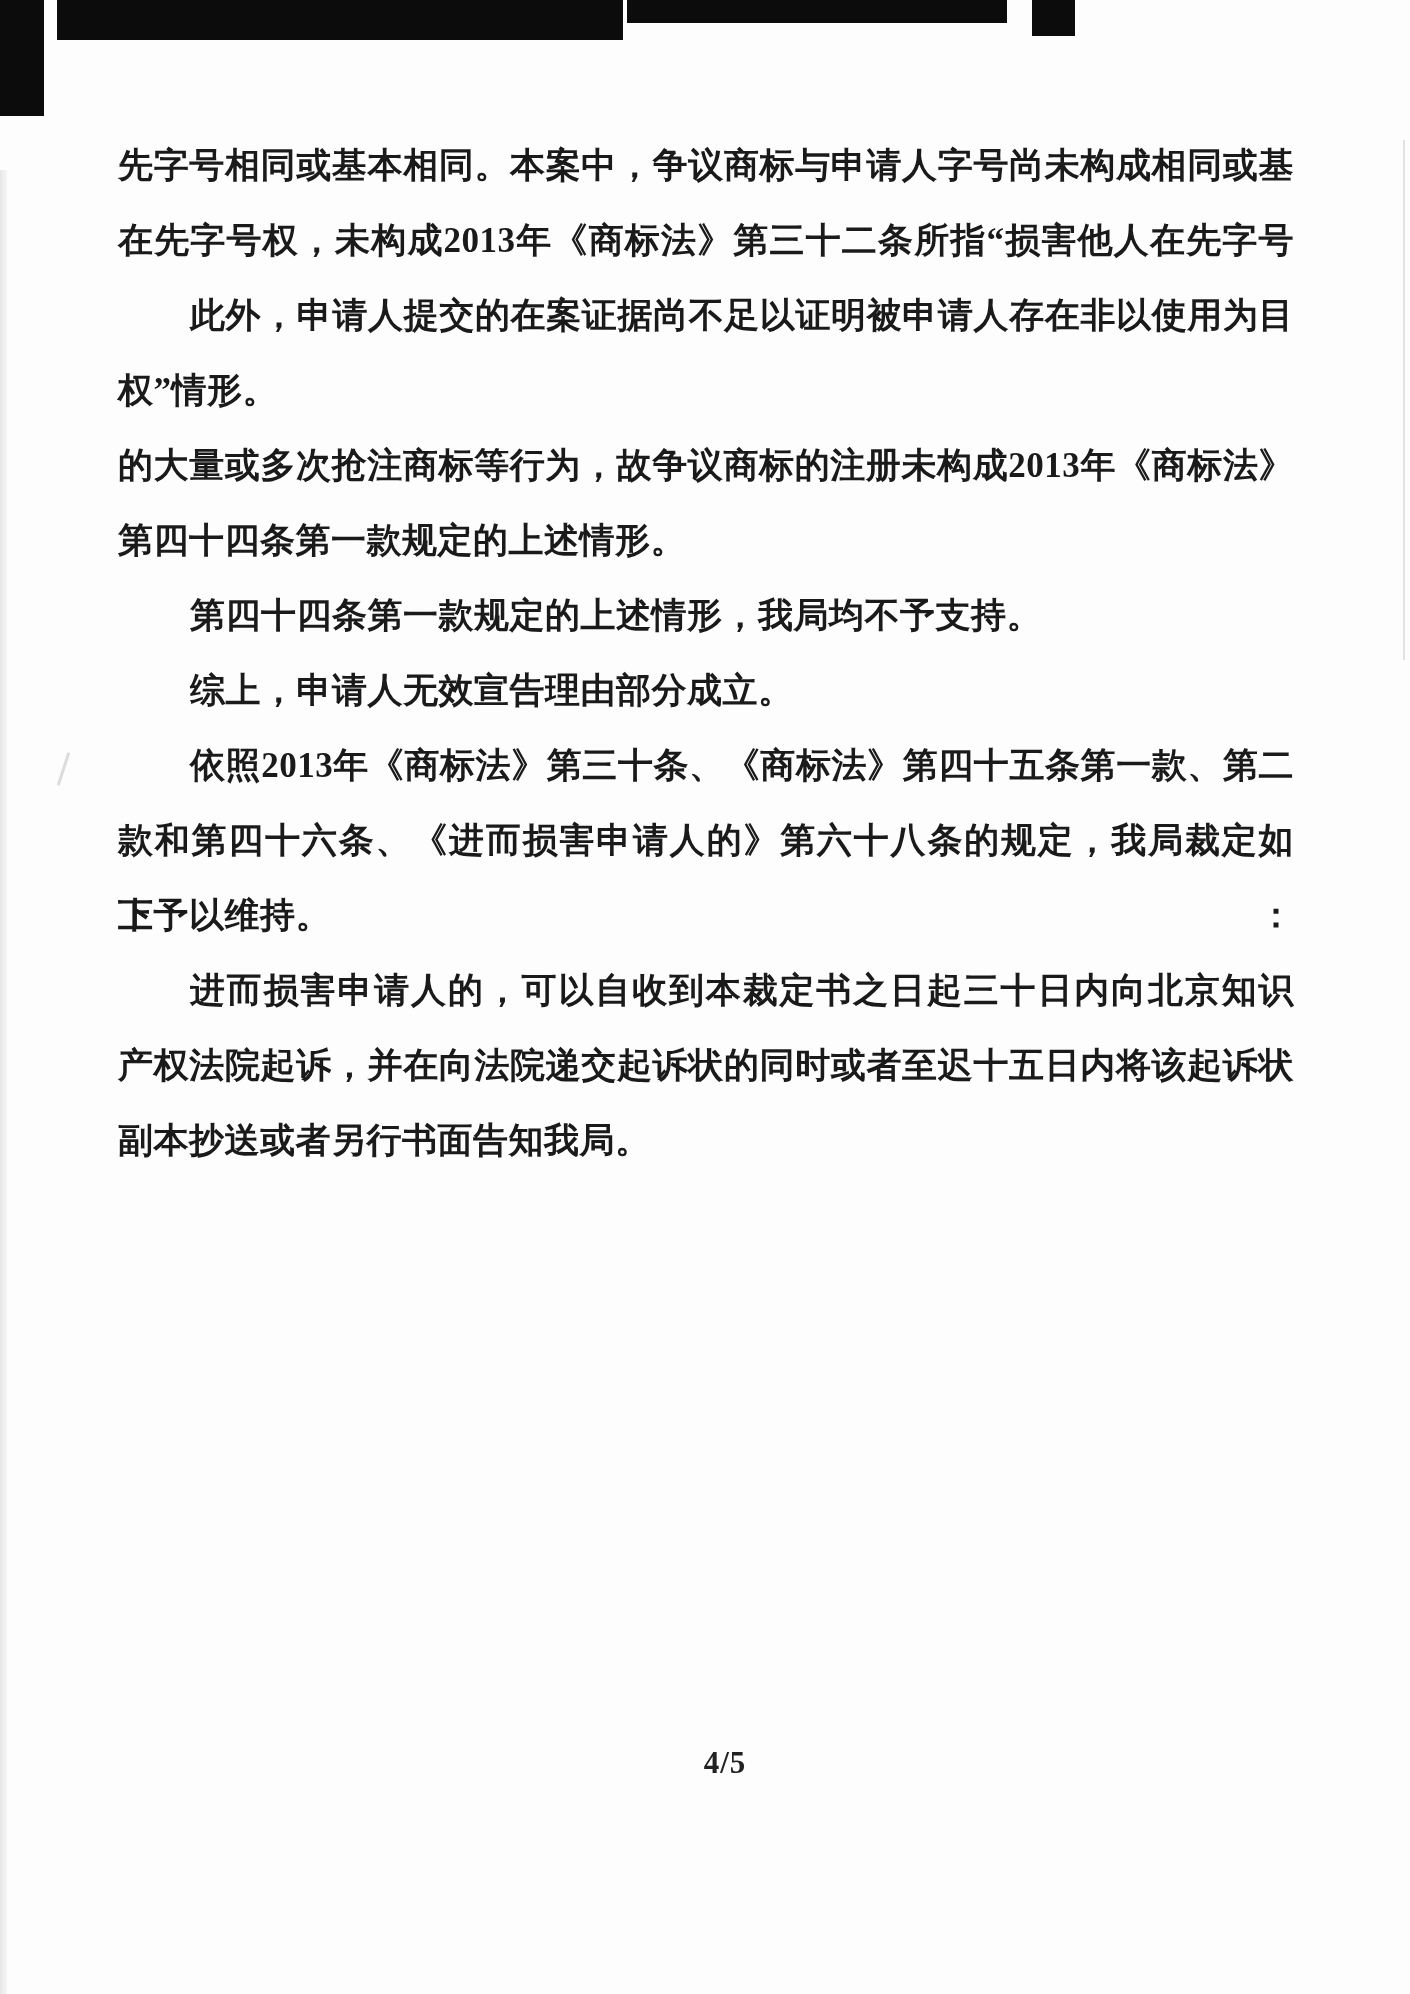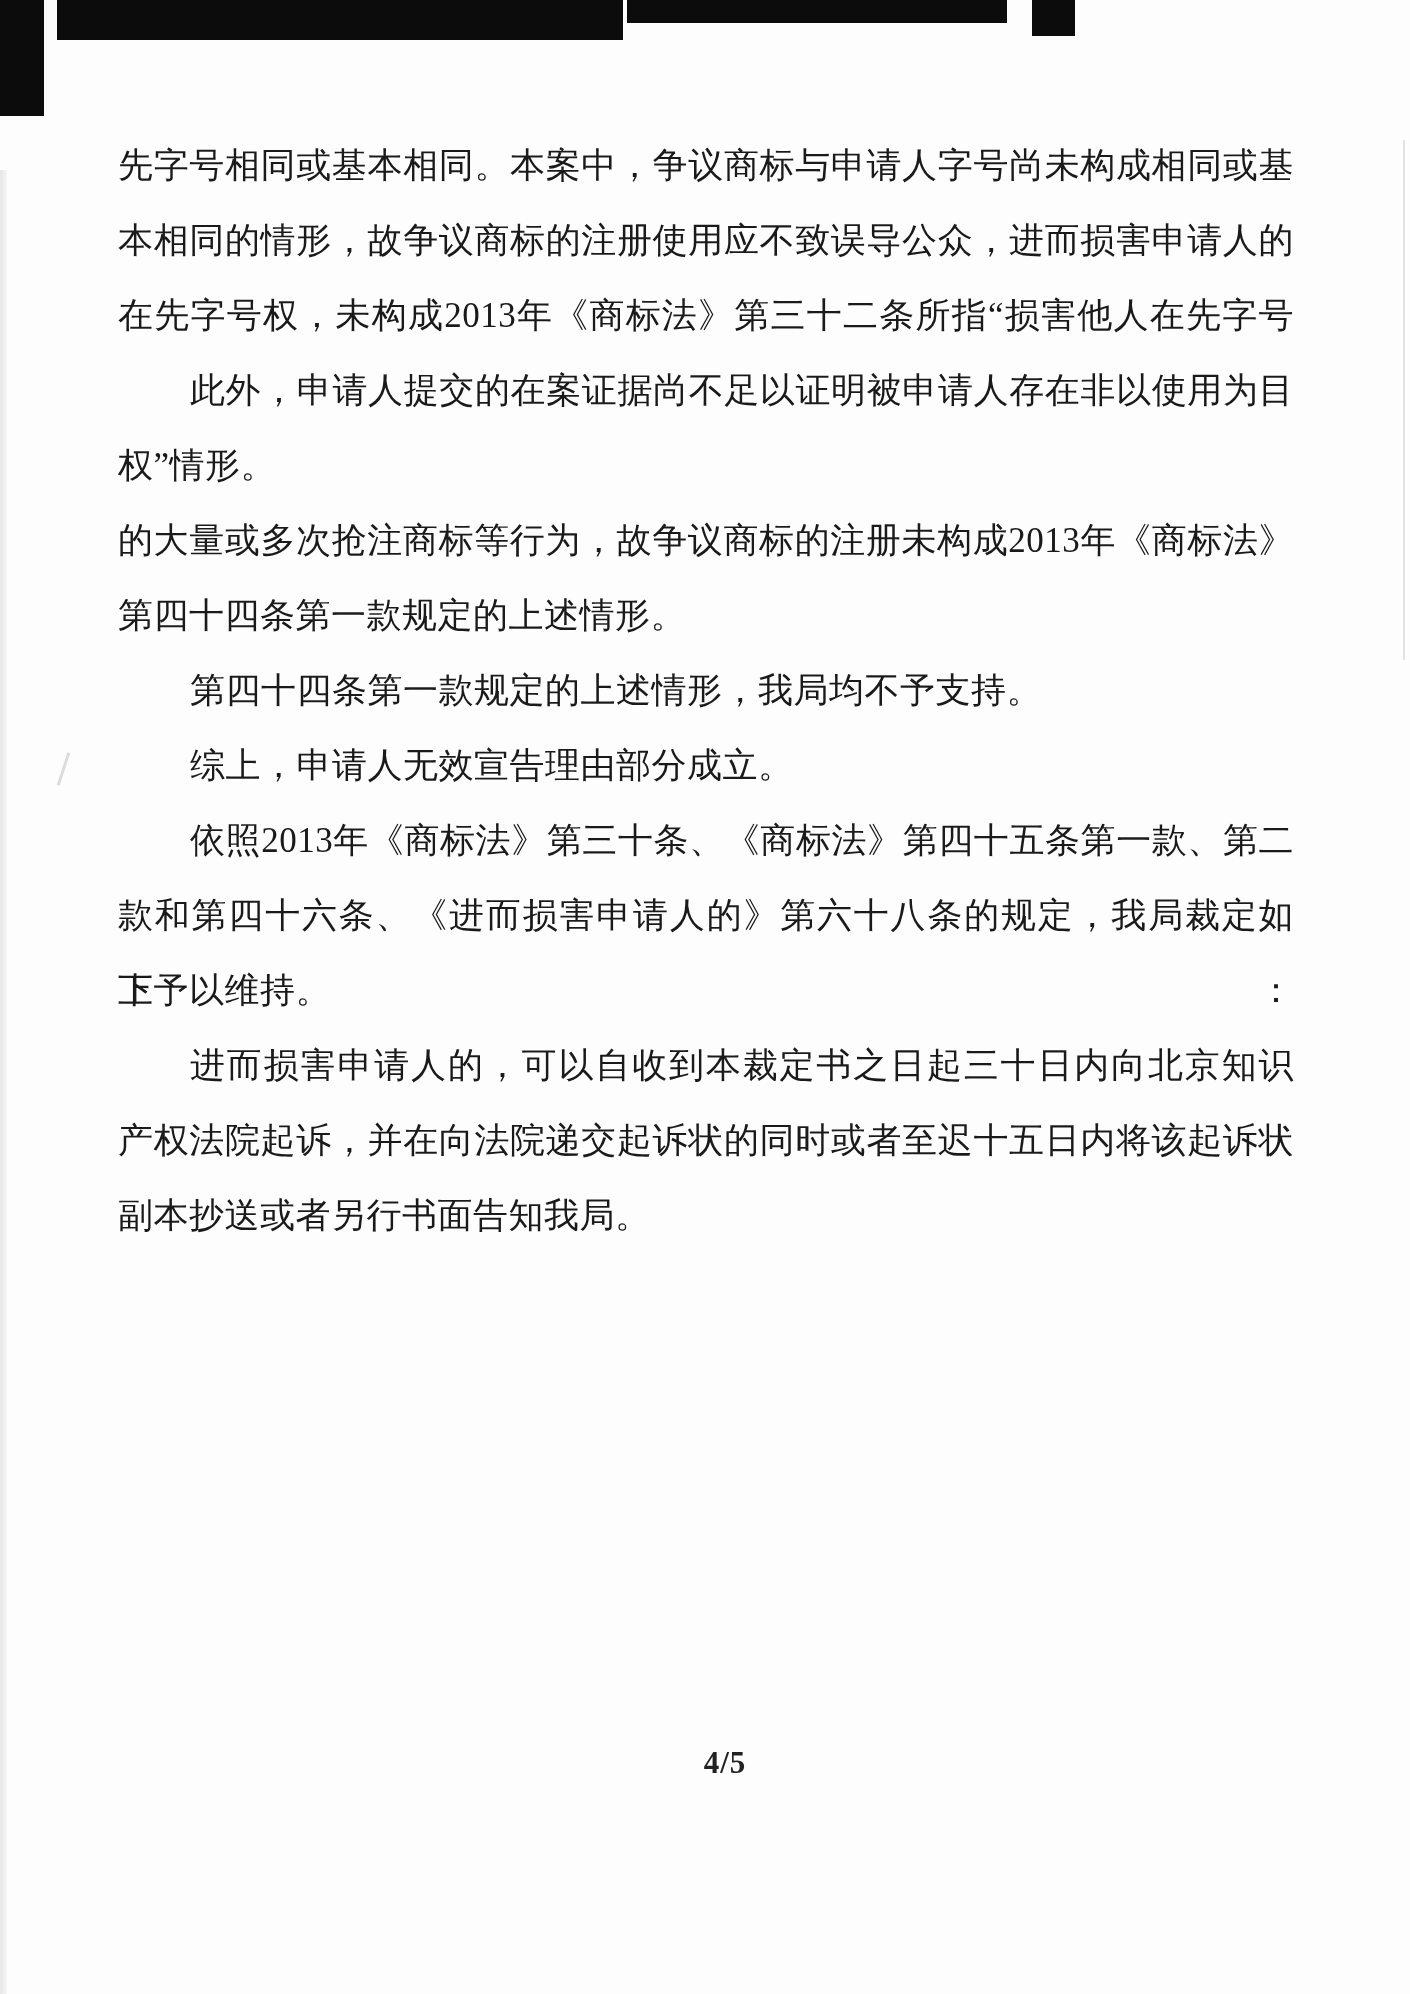--- a/index.html
+++ b/index.html
@@ -54,20 +54,21 @@
     width: 1176px;
     font-size: 35px;
     letter-spacing: 0.5px;
   }
   .line {
     height: 75px;
     line-height: 75px;
     text-align: justify;
     text-align-last: left;
     white-space: nowrap;
+    font-weight: bold;
   }
   .line.fill {
     white-space: normal;
     text-align-last: justify;
   }
   .line.indent {
     text-indent: 72px;
   }
 
   .footer {
@@ -91,21 +92,20 @@
   <div class="scan-mark mark-a"></div>
   <div class="scan-mark mark-b"></div>
   <div class="scan-mark mark-c"></div>
   <div class="scan-mark mark-d"></div>
   <div class="edge-shadow-left"></div>
   <div class="edge-line-right"></div>
   <div class="smudge"></div>
 
   <div class="text-block">
     <div class="line fill">先字号相同或基本相同。本案中，争议商标与申请人字号尚未构成相同或基</div>
-    <div class="line fill">本相同的情形，故争议商标的注册使用应不致误导公众，进而损害申请人的</div>
     <div class="line fill">在先字号权，未构成2013年《商标法》第三十二条所指“损害他人在先字号</div>
     <div class="line indent fill">此外，申请人提交的在案证据尚不足以证明被申请人存在非以使用为目</div>
     <div class="line">权”情形。</div>
     <div class="line fill">的大量或多次抢注商标等行为，故争议商标的注册未构成2013年《商标法》</div>
     <div class="line">第四十四条第一款规定的上述情形。</div>
     <div class="line indent">第四十四条第一款规定的上述情形，我局均不予支持。</div>
     <div class="line indent">综上，申请人无效宣告理由部分成立。</div>
     <div class="line indent fill">依照2013年《商标法》第三十条、《商标法》第四十五条第一款、第二</div>
     <div class="line fill">款和第四十六条、《进而损害申请人的》第六十八条的规定，我局裁定如下：</div>
     <div class="line">上予以维持。</div>

